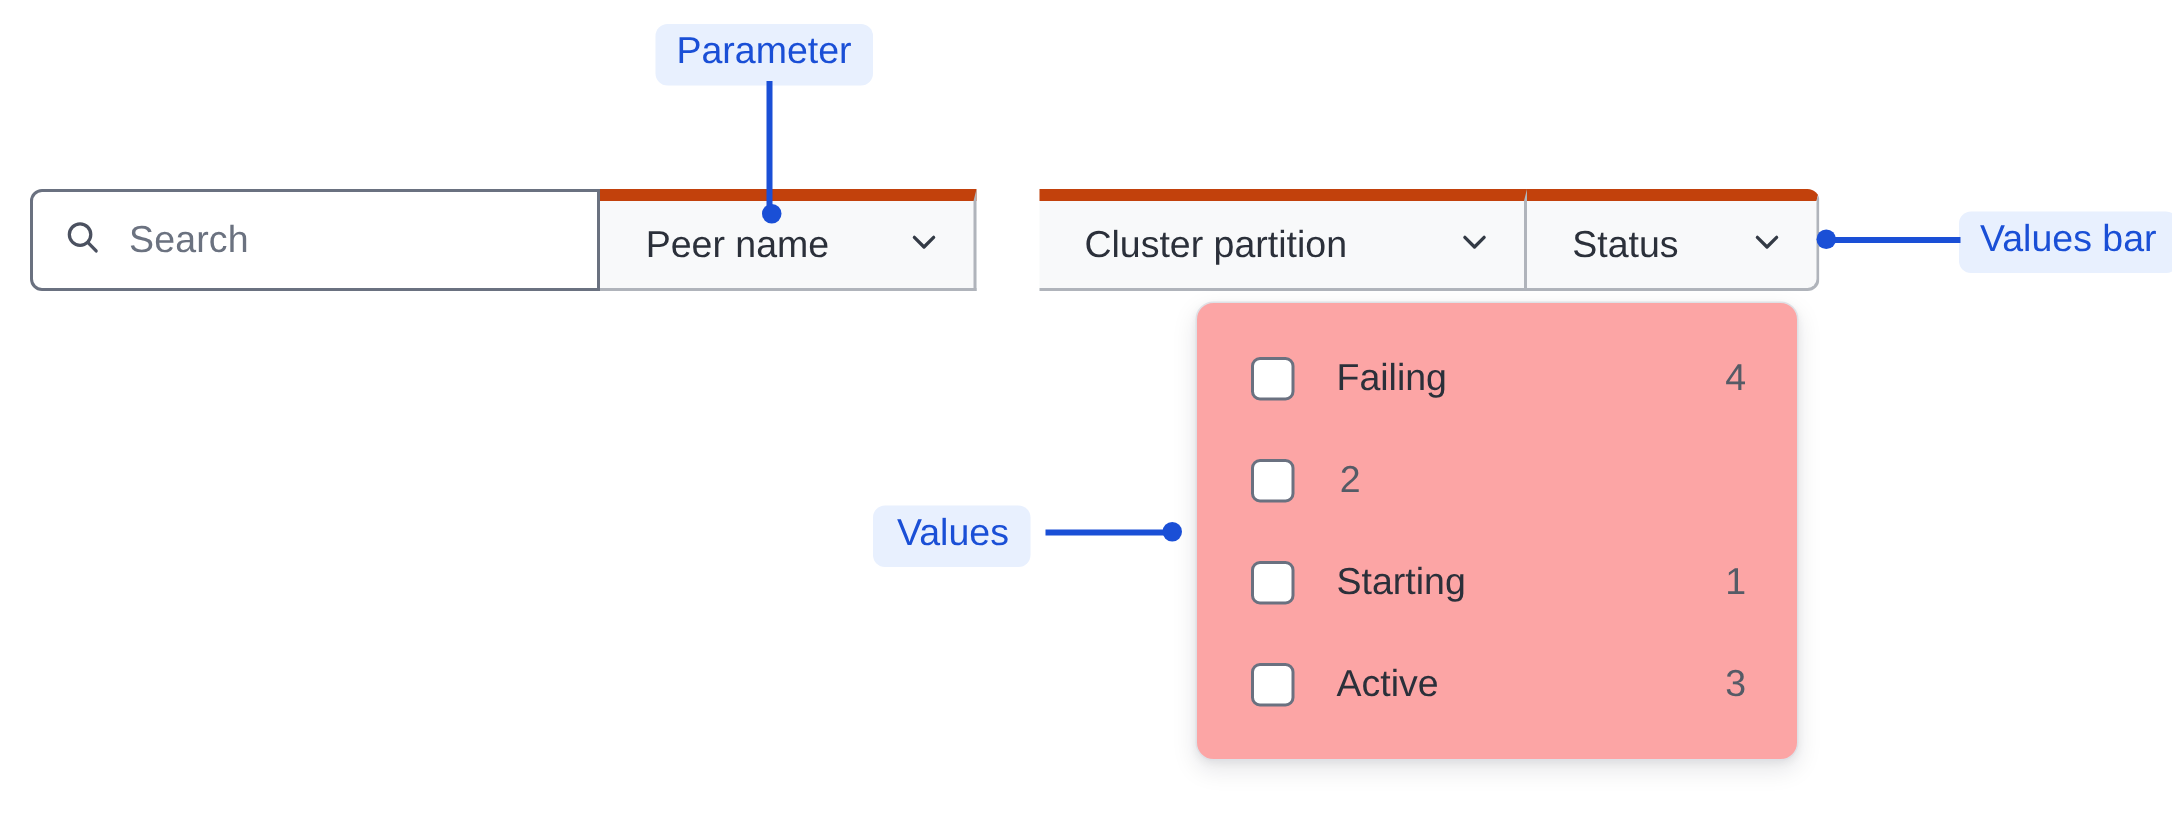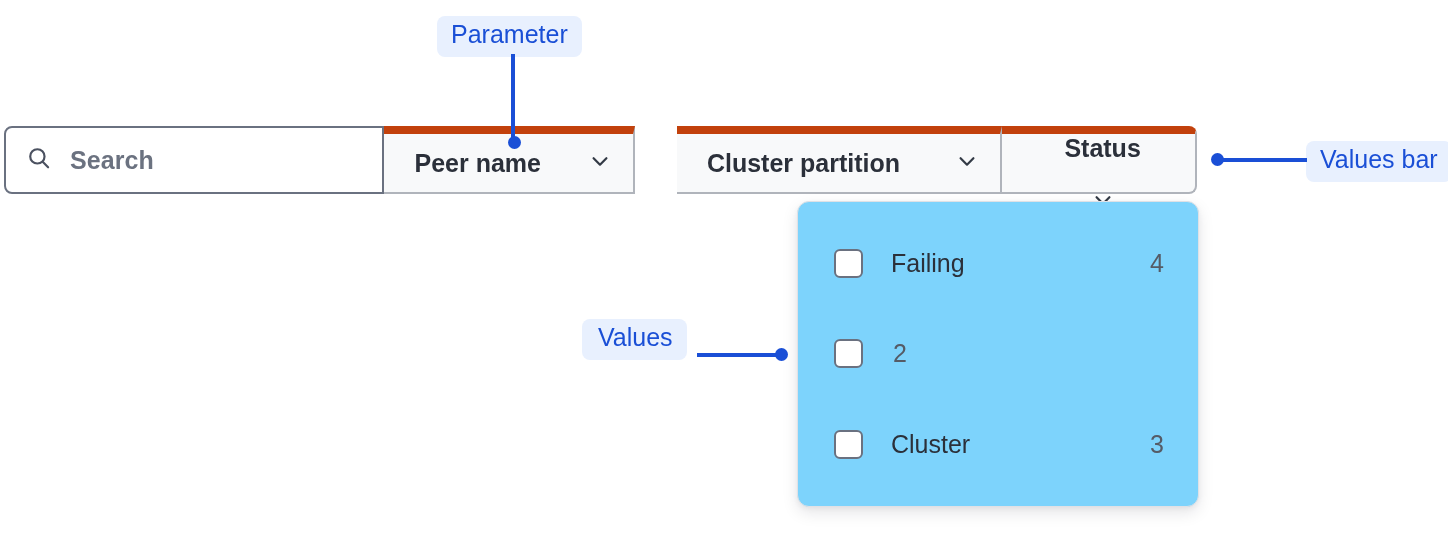--- a/index.html
+++ b/index.html
@@ -12,29 +12,28 @@
     height: 550px;
     position: relative;
     overflow: hidden;
     font-family: "Liberation Sans", sans-serif;
     -webkit-font-smoothing: antialiased;
   }
 
   
   #filter-bar {
     position: absolute;
-    left: 4px;
+    left: 20px;
     top: 126px;
     width: 1193px;
     height: 68px;
     display: flex;
     align-items: stretch;
     border-radius: 8px;
     box-sizing: border-box;
-    font-weight: bold;
   }
 
   .search-cell {
     width: 396px;
     box-sizing: border-box;
     border: 2px solid #6a7180;
     border-radius: 8px 0 0 8px;
     background: #ffffff;
     display: flex;
     align-items: center;
@@ -55,42 +54,41 @@
     border-bottom: 2px solid #b0b4bb;
     border-right: 2px solid #b0b4bb;
     display: flex;
     align-items: center;
     justify-content: space-between;
     padding: 0 22px 0 30px;
     gap: 26px;
   }
   .filter-cell.last {
     border-radius: 0 8px 8px 0;
-    flex-direction: column;
   }
   .filter-cell .label {
     font-size: 25px;
     color: #2b303a;
     white-space: nowrap;
   }
   .chev { flex: 0 0 auto; display: block; }
 
   #cell-peer-name { width: 259px; }
   #cell-cluster-partition { width: 337px; margin-left: 42px; }
   #cell-status { width: 201px; }
 
   
   #values-panel {
     position: absolute;
     left: 797px;
     top: 201px;
     width: 402px;
     height: 306px;
     box-sizing: border-box;
-    background: #7dd3fc;
+    background: #fca5a5;
     border: 1px solid #dfe1e6;
     border-radius: 12px;
     box-shadow: 0 6px 16px rgba(16, 24, 40, 0.10), 0 2px 5px rgba(16,24,40,0.05);
     padding: 16px 0;
     display: flex;
     flex-direction: column;
     justify-content: space-around;
   }
   .value-row {
     display: flex;
@@ -126,21 +124,21 @@
     background: #e8f0fe;
     color: #1a4fd6;
     font-size: 25px;
     border-radius: 8px;
     padding: 5px 14px 8px 14px;
     white-space: nowrap;
     line-height: 1.1;
   }
   #badge-parameter { left: 437px; top: 16px; }
   #badge-filter-bar { left: 1306px; top: 141px; }
-  #badge-values { left: 582px; top: 319px; padding-left: 16px; }
+  #badge-values { left: 582px; top: 337px; padding-left: 16px; }
 
   .anno-line {
     position: absolute;
     background: #1a4fd6;
   }
   .anno-dot {
     position: absolute;
     width: 13px;
     height: 13px;
     border-radius: 50%;
@@ -224,24 +222,29 @@
     <span class="checkbox"></span>
     <span class="value-label">Failing</span>
     <span class="value-count">4</span>
   </div>
 
   <div class="value-row">
     <span class="checkbox"></span>
     <span class="value-count">2</span>
   </div>
 
-
-  <div class="value-row">
-    <span class="checkbox"></span>
-    <span class="value-label">Cluster</span>
+  <div class="value-row">
+    <span class="checkbox"></span>
+    <span class="value-label">Starting</span>
+    <span class="value-count">1</span>
+  </div>
+
+  <div class="value-row">
+    <span class="checkbox"></span>
+    <span class="value-label">Active</span>
     <span class="value-count">3</span>
   </div>
 
 </div>
 
 <div class="anno-badge" id="badge-parameter">Parameter</div>
 <div class="anno-line" id="line-parameter"></div>
 <div class="anno-dot" id="dot-parameter"></div>
 
 <div class="anno-badge" id="badge-filter-bar">Values bar</div>

